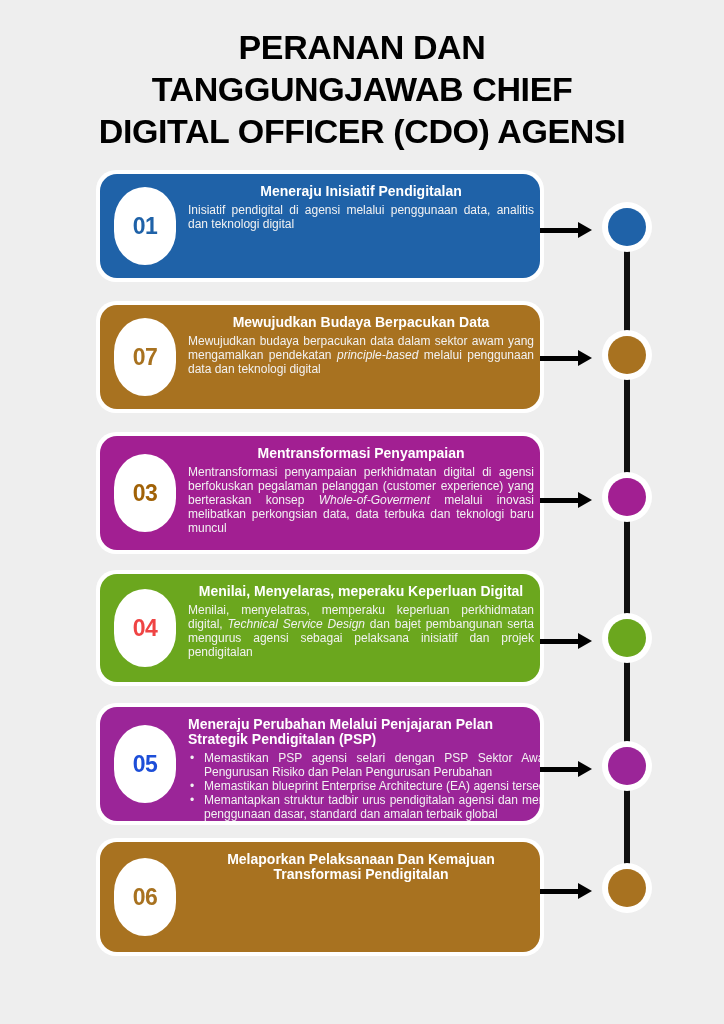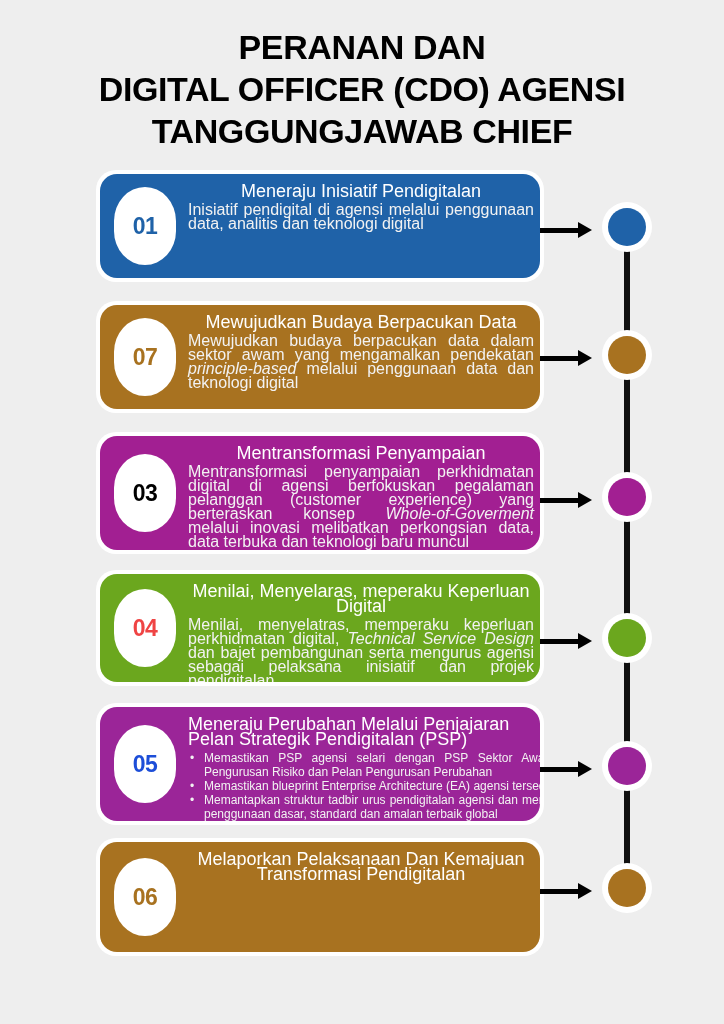--- a/index.html
+++ b/index.html
@@ -79,30 +79,30 @@
 
   .card-body {
     position: absolute;
     left: 88px;
     right: 6px;
     top: 10px;
     color: #ffffff;
   }
 
   .card-title {
-    font-weight: normal;
-    font-size: 18px;
+    font-weight: bold;
+    font-size: 14px;
     line-height: 15px;
     color: #ffffff;
     margin-bottom: 4px;
   }
   .card-title.centered { text-align: center; }
 
   .card-desc {
-    font-size: 16px;
+    font-size: 12px;
     line-height: 14px;
     color: #f2f2f2;
     text-align: justify;
     text-justify: inter-word;
   }
   .card-desc em { font-style: italic; }
 
   .card-bullets {
     list-style: none;
     font-size: 12px;
@@ -176,22 +176,22 @@
     border-radius: 50%;
   }
 </style>
 </head>
 <body>
 
 <div id="page">
 
   <div class="title-block">
     <span class="title-line">PERANAN DAN</span>
+    <span class="title-line">TANGGUNGJAWAB CHIEF</span>
     <span class="title-line">DIGITAL OFFICER (CDO) AGENSI</span>
-    <span class="title-line">TANGGUNGJAWAB CHIEF</span>
   </div>
 
   <div class="steps" id="steps-root">
       <div class="timeline-line" style="top: 57px; height: 128px;"></div>
       <div class="timeline-line" style="top: 185px; height: 142px;"></div>
       <div class="timeline-line" style="top: 327px; height: 141px;"></div>
       <div class="timeline-line" style="top: 468px; height: 128px;"></div>
       <div class="timeline-line" style="top: 596px; height: 122px;"></div>
       <div class="card-outline" style="top: 0px; width: 448px; height: 112px;">
         <div class="card" style="background: rgb(31, 98, 168);">
@@ -220,21 +220,21 @@
       </div>
       <div class="arrow" style="top: 178px;">
         <div class="shaft"></div>
         <div class="head"></div>
       </div>
       <div class="node" style="top: 160px;">
         <div class="dot" style="background: rgb(168, 114, 32);"></div>
       </div>
       <div class="card-outline" style="top: 262px; width: 448px; height: 122px;">
         <div class="card" style="background: rgb(162, 31, 146);">
-          <div class="badge" style="color: #000000;">03</div>
+          <div class="badge" style="color: #a16207;">03</div>
           <div class="card-body">
             <div class="card-title centered">Mentransformasi Penyampaian</div>
             <div class="card-desc">Mentransformasi penyampaian perkhidmatan digital di agensi berfokuskan pegalaman pelanggan (customer experience) yang berteraskan konsep <em>Whole-of-Goverment</em> melalui inovasi melibatkan perkongsian data, data terbuka dan teknologi baru muncul</div>
           </div>
         </div>
       </div>
       <div class="arrow" style="top: 320px;">
         <div class="shaft"></div>
         <div class="head"></div>
       </div>

